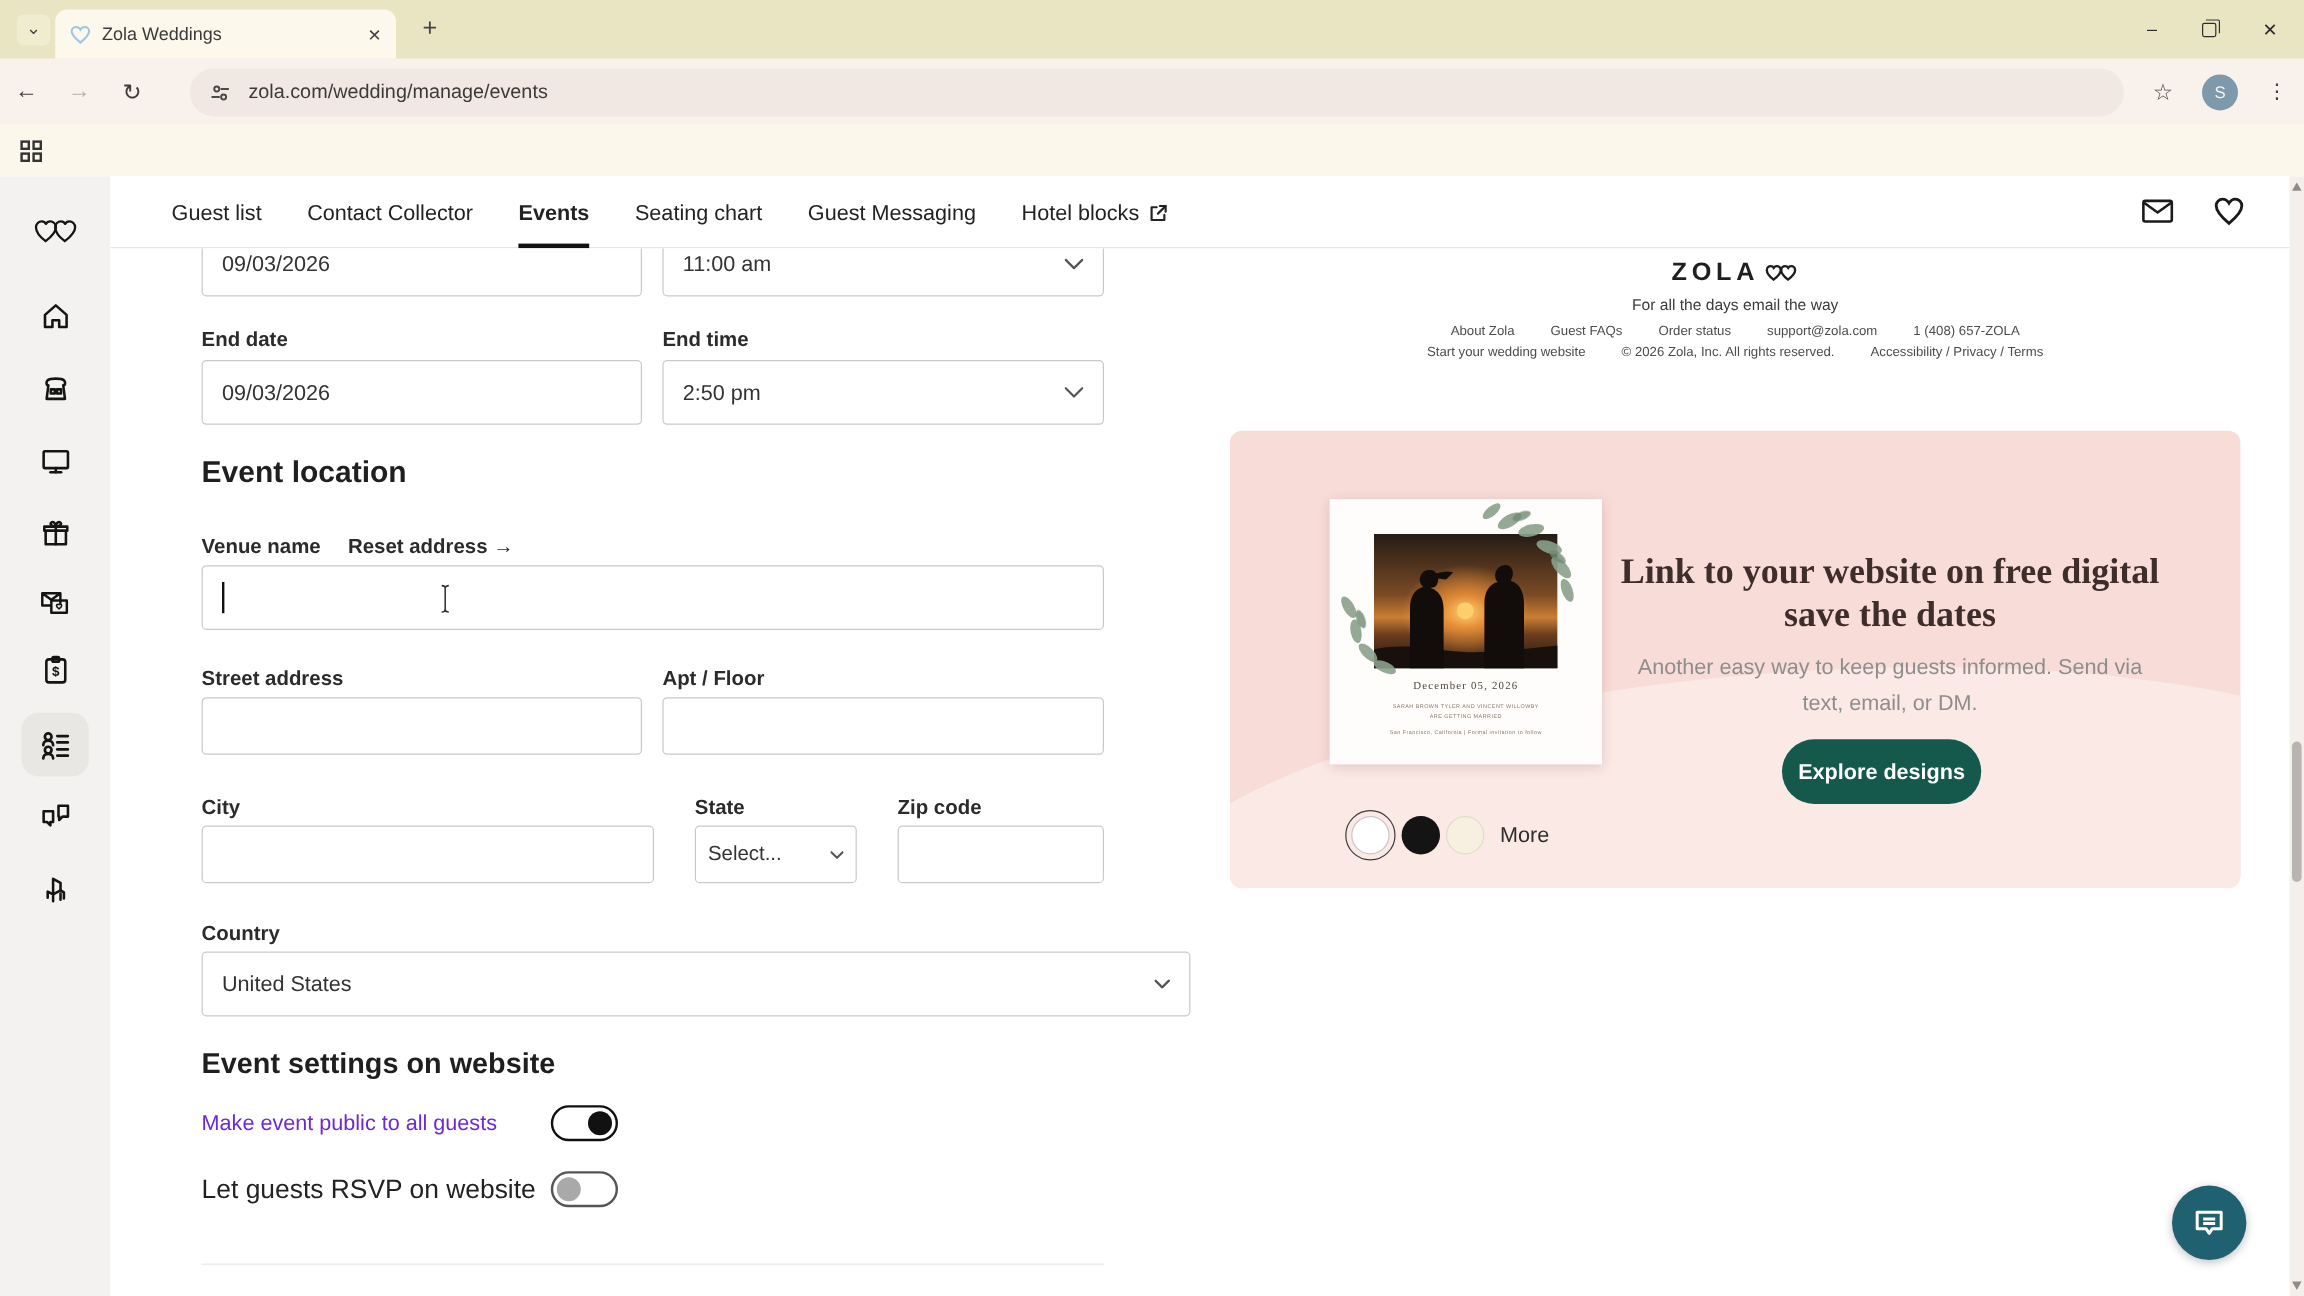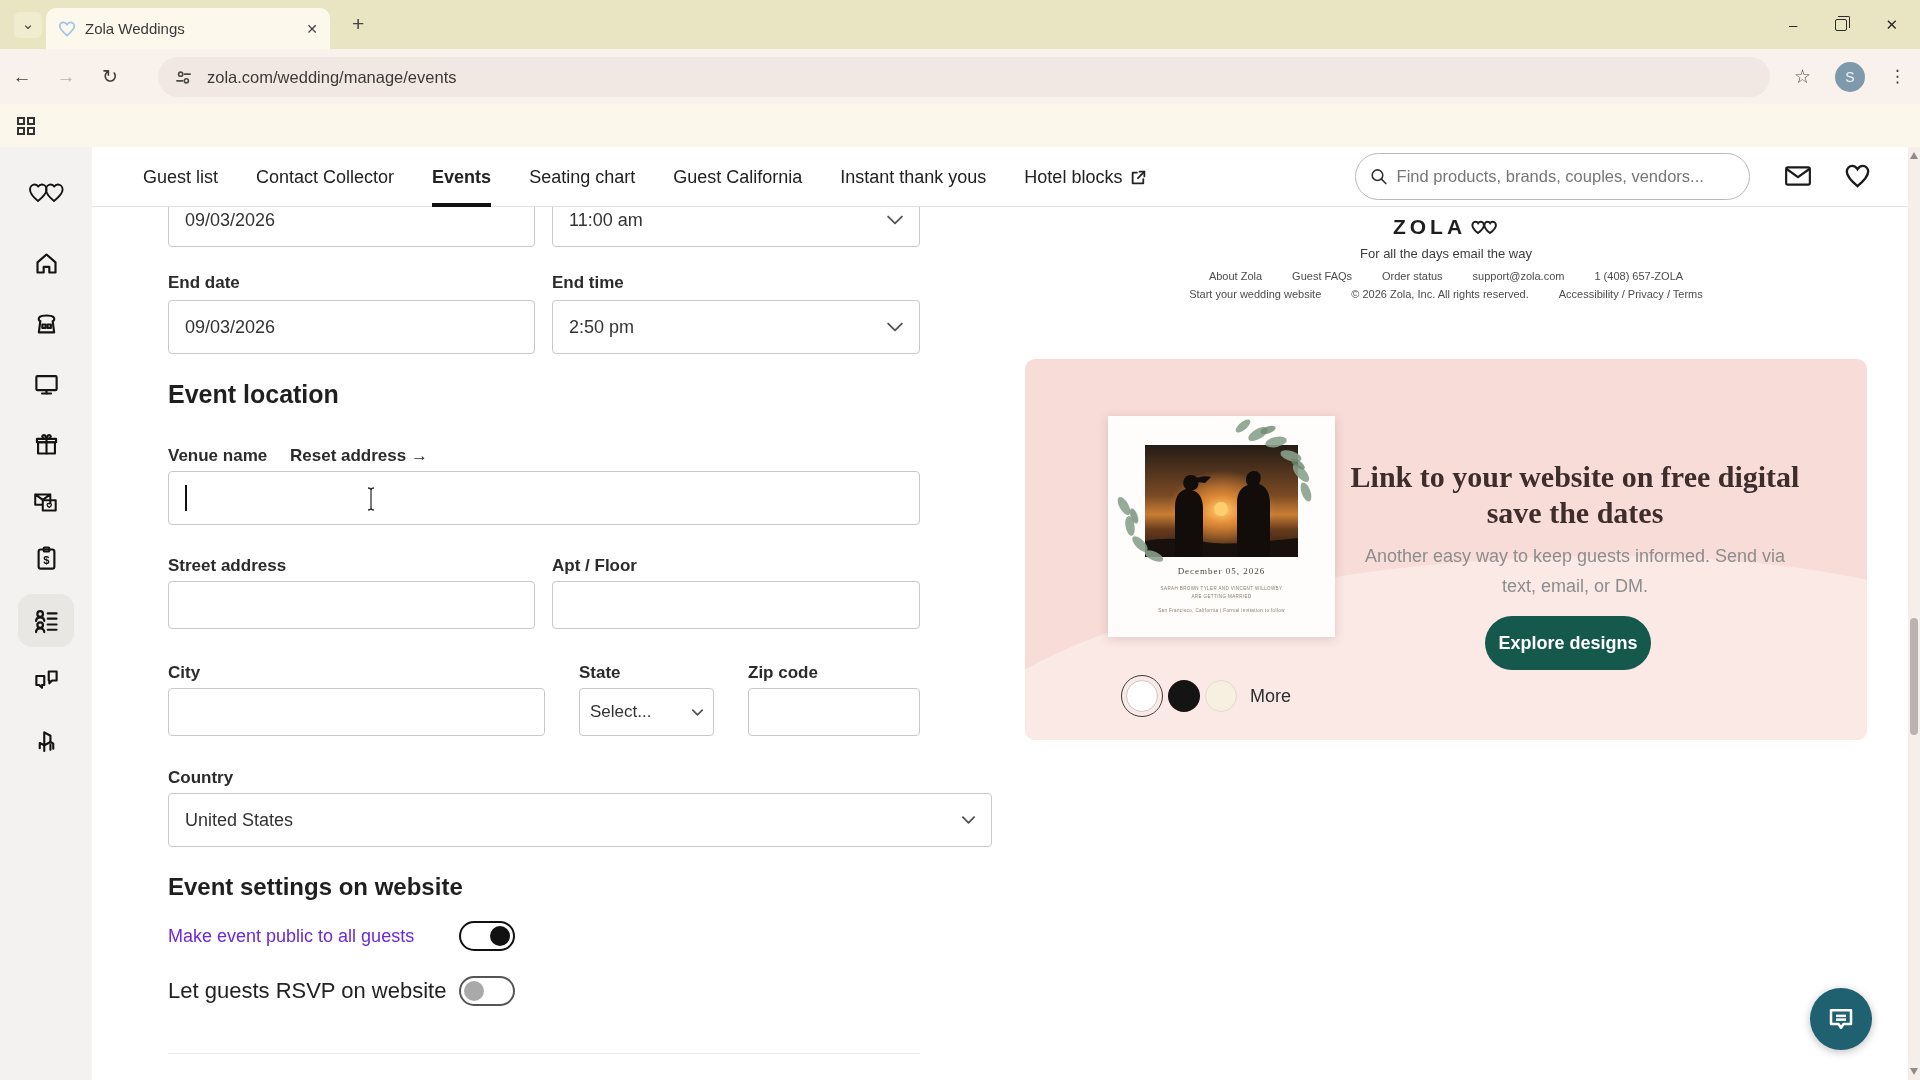--- a/index.html
+++ b/index.html
@@ -247,46 +247,34 @@
       <div class="ntab">
           <span>Contact Collector</span>
         </div>
       <div class="ntab active">
           <span>Events</span>
         </div>
       <div class="ntab">
           <span>Seating chart</span>
         </div>
       <div class="ntab">
-          <span>Guest California</span>
-        </div>
-      <div class="ntab">
-          <span>Instant thank yous</span>
+          <span>Guest Messaging</span>
         </div>
       <div class="ntab">
           <span>Hotel blocks</span>
         <span class="ext">
             <svg width="17" height="17" viewBox="0 0 16 16">
               <g fill="none" stroke="#222" stroke-width="1.7" stroke-linecap="round" stroke-linejoin="round">
                 <path d="M12.5 9.5 V13.5 H2.5 V3.5 H6.5"></path>
                 <path d="M9 2.5 H13.5 V7"></path>
                 <path d="M13.5 2.5 L7.5 8.5"></path>
               </g>
             </svg>
           </span>
       </div>
-    </div>
-    <div class="search">
-      <svg width="19" height="19" viewBox="0 0 20 20">
-          <g fill="none" stroke="#333" stroke-width="1.8" stroke-linecap="round">
-            <circle cx="8.5" cy="8.5" r="6"></circle>
-            <line x1="13" y1="13" x2="18" y2="18"></line>
-          </g>
-        </svg>
-      <input placeholder="Find products, brands, couples, vendors..." style="">
     </div>
     <svg class="nav-ico" style="left:1692px" width="28" height="26" viewBox="0 0 26 22">
         <g fill="none" stroke="#1a1a1a" stroke-width="2">
           <rect x="2" y="3" width="22" height="16" rx="1.5"></rect>
           <path d="M2.5 4.5 L13 12 L23.5 4.5"></path>
         </g>
       </svg>
     <svg class="nav-ico" style="left:1752px" width="27" height="26" viewBox="0 0 24 22">
         <path d="M12 20 C6 15 2.5 11 2.5 7 C2.5 4.2 4.8 2 7.3 2 C9.2 2 11 3.3 12 5 C13 3.3 14.8 2 16.7 2 C19.2 2 21.5 4.2 21.5 7 C21.5 11 18 15 12 20 Z" fill="none" stroke="#1a1a1a" stroke-width="2.1"></path>
       </svg>

